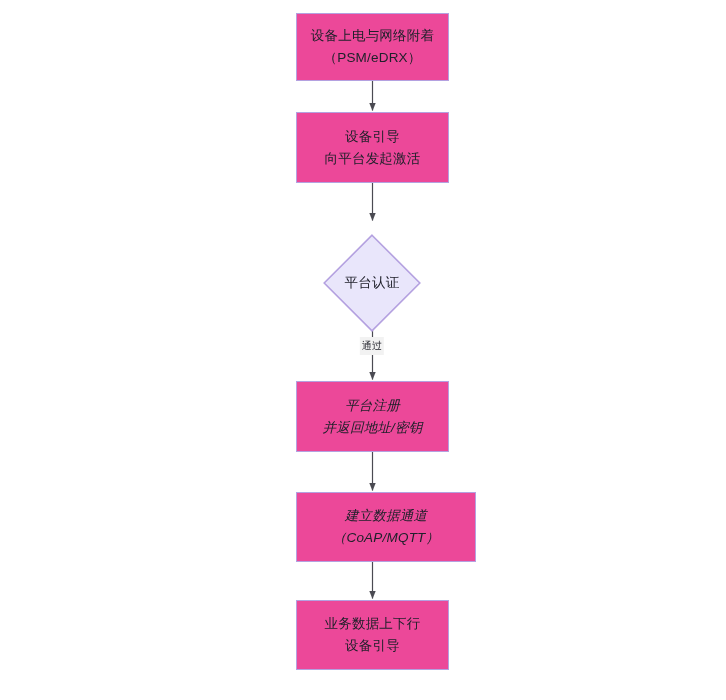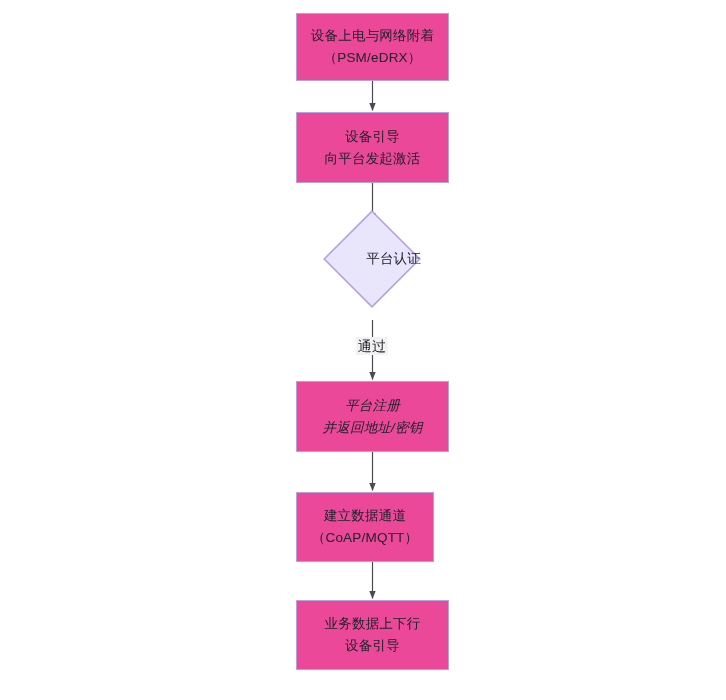--- a/index.html
+++ b/index.html
@@ -67,21 +67,21 @@
     position: relative;
     z-index: 2;
     font-size: 13.5px;
     line-height: 20px;
     color: #20212b;
     letter-spacing: 0.2px;
     white-space: pre-line;
   }
   .edge-label {
     position: absolute;
-    font-size: 14px;
+    font-size: 10px;
     line-height: 16px;
     color: #1d1e27;
     background: #f2f2f2;
     padding: 1px 2px;
     letter-spacing: 0.2px;
     white-space: nowrap;
     transform: translateX(-50%);
   }
 </style>
 </head>
@@ -110,35 +110,35 @@
   <div class="node process" style="left:296px; top:13px; width:153px; height:68px;">
     <span class="node-label">设备上电与网络附着
 （PSM/eDRX）</span>
   </div>
 
   <div class="node process" style="left:296px; top:112px; width:153px; height:71px;">
     <span class="node-label">设备引导
 向平台发起激活</span>
   </div>
 
-  <div class="node decision" style="left:323px; top:210px; width:98px; height:98px;justify-content:flex-end;">
+  <div class="node decision" style="left:323px; top:234px; width:98px; height:98px;">
     <svg class="diamond-shape" viewBox="0 0 98 98" preserveAspectRatio="none">
       <polygon points="49,1.2 96.8,49 49,96.8 1.2,49" fill="#e9e6fb" stroke="#b4a1e0" stroke-width="1.6"></polygon>
     </svg>
     <span class="decision-label">平台认证</span>
   </div>
 
   <div class="edge-label" style="left:372px; top:337px;">通过</div>
 
   <div class="node process" style="left:296px; top:381px; width:153px; height:71px;font-style:italic;">
     <span class="node-label">平台注册
 并返回地址/密钥</span>
   </div>
 
-  <div class="node process" style="left:296px; top:492px; width:138px; height:70px;">
+  <div class="node process" style="left:296px; top:492px; width:180px; height:70px;font-style:italic;">
     <span class="node-label">建立数据通道
 （CoAP/MQTT）</span>
   </div>
 
   <div class="node process" style="left:296px; top:600px; width:153px; height:70px;">
     <span class="node-label">业务数据上下行
 设备引导</span>
   </div>
 
 </div>

